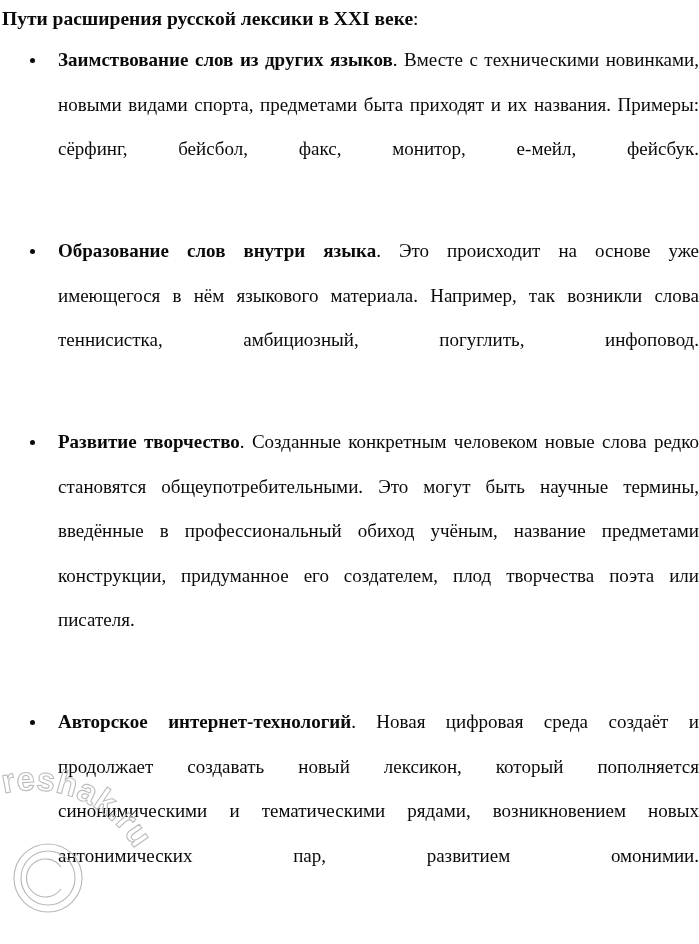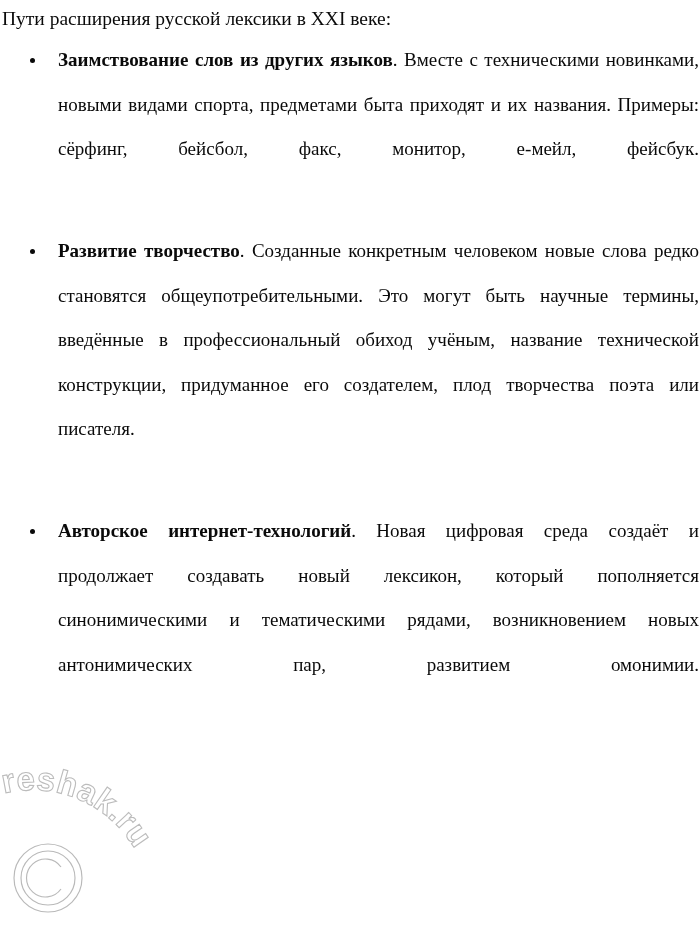--- a/index.html
+++ b/index.html
@@ -64,21 +64,21 @@
 
   .heading {
     font-size: 19.5px;
     line-height: 26px;
     margin: 0 0 6px 0;
     padding: 0 8px 0 2px;
     font-weight: 400;
     white-space: nowrap;
   }
   .heading .b {
-    font-weight: 400;
+    font-weight: 700;
   }
 
   ul.bullets {
     list-style: none;
     margin: 0;
     padding: 0;
   }
 
   ul.bullets > li {
     position: relative;
@@ -151,22 +151,23 @@
   </div>
 
   <div class="content">
 
     <p class="heading"><span class="b">Пути расширения русской лексики в XXI веке</span><span>:</span></p>
 
     <ul class="bullets">
 
       <li class="b1 just"><span class="lead">Заимствование слов из других языков</span><span>. Вместе с техническими новинками, новыми видами спорта, предметами быта приходят и их названия. Примеры: сёрфинг, бейсбол, факс, монитор, е-мейл, фейсбук.</span></li>
 
+      <li class="b2 just"><span class="lead">Образование слов внутри языка</span><span>. Это происходит на основе уже имеющегося в нём языкового материала. Например, так возникли слова теннисистка, амбициозный, погуглить, инфоповод.</span></li>
 
-      <li class="b3 just"><span class="lead">Развитие творчество</span><span>. Созданные конкретным человеком новые слова редко становятся общеупотребительными. Это могут быть научные термины, введённые в профессиональный обиход учёным, название технической конструкции, придуманное его создателем, плод творчества поэта или писателя.</span></li>
+      <li class="b3 just"><span class="lead">Развитие творчество</span><span>. Созданные конкретным человеком новые слова редко становятся общеупотребительными. Это могут быть научные термины, введённые в профессиональный обиход учёным, название предметами конструкции, придуманное его создателем, плод творчества поэта или писателя.</span></li>
 
       <li class="b4 just"><span class="lead">Авторское интернет-технологий</span><span>. Новая цифровая среда создаёт и продолжает создавать новый лексикон, который пополняется синонимическими и тематическими рядами, возникновением новых антонимических пар, развитием омонимии.</span></li>
 
     </ul>
 
     <p class="tail-para just"></p>
 
   </div>
 </div>
 

